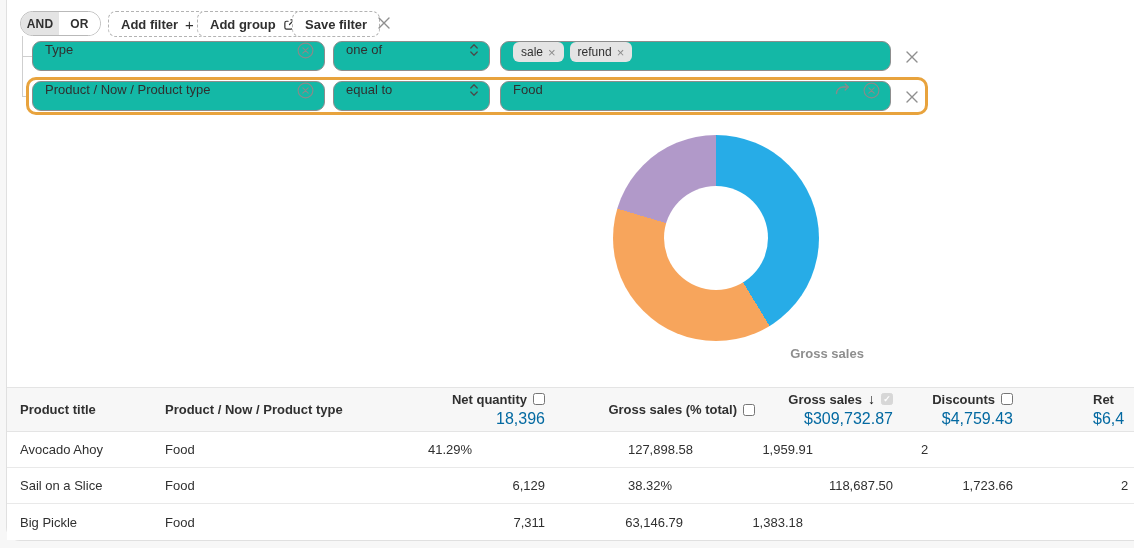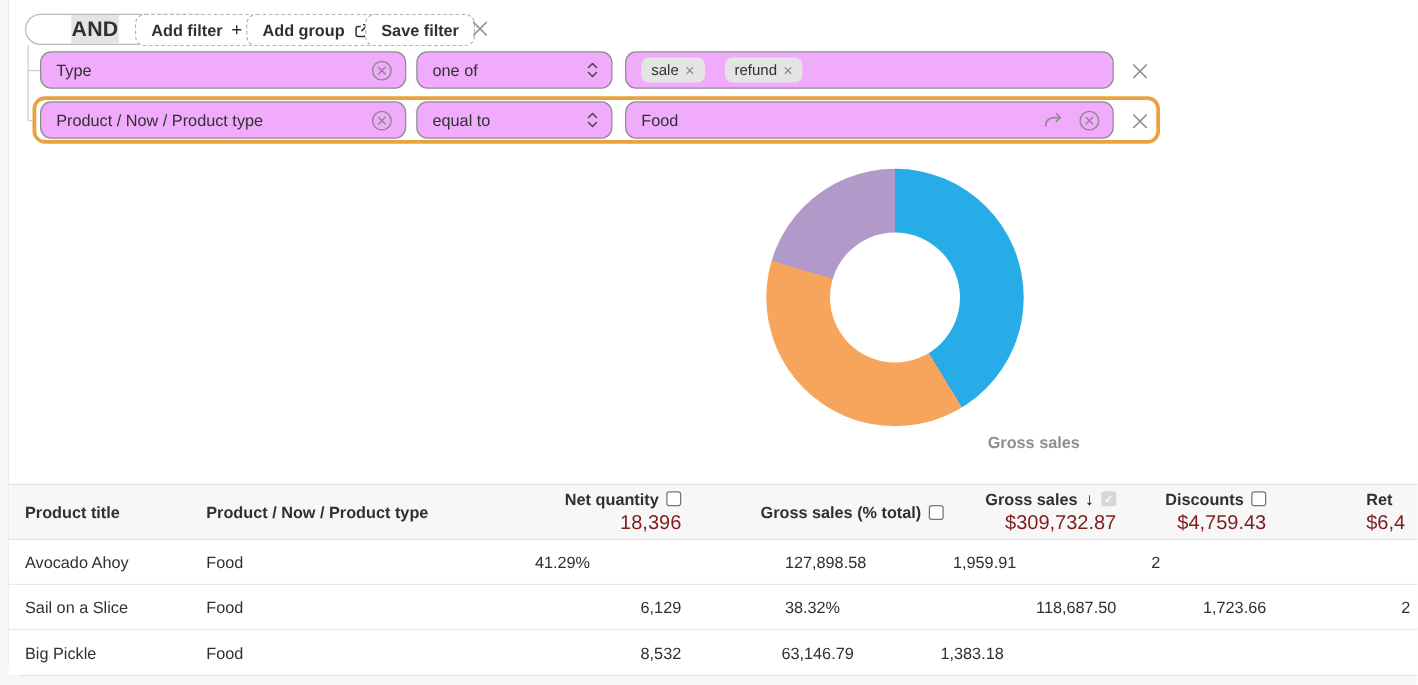--- a/index.html
+++ b/index.html
@@ -12,47 +12,47 @@
     border-bottom-left-radius: 14px;
   }
 
   
   .pill-group {
     position: absolute; left: 20px; top: 11px; height: 25px; display: flex;
     border: 1px solid #b9b9b9; border-radius: 13px; overflow: hidden; background: #fff;
   }
   .pill-seg {
     display: flex; align-items: center; justify-content: center;
-    font-size: 17px; font-weight: 700; letter-spacing: .2px; cursor: pointer; margin-left: 36px;
+    font-size: 12px; font-weight: 700; letter-spacing: .2px; cursor: pointer;
   }
   .pill-and { width: 38px; background: #e4e4e4; }
   .pill-or  { width: 41px; background: #fff; }
 
   .dash-btn {
     position: absolute; top: 11px; height: 26px; display: inline-flex; align-items: center;
     gap: 7px; padding: 0 12px; border: 1px dashed #b3b3b3; border-radius: 8px;
     background: #fff; font-size: 13px; font-weight: 600; color: #303030; cursor: pointer;
   }
   .plus-glyph { font-size: 15px; font-weight: 400; color: #303030; line-height: 1; }
 
   .x-btn { position: absolute; width: 16px; height: 16px; cursor: pointer; display: flex; align-items: center; justify-content: center; }
 
   
   .tree-line { position: absolute; background: #cfcfcf; }
 
   
   .field {
-    position: absolute; height: 30px; background: #f0abfc; border: 1px solid #8d8d8d;
-    border-radius: 9px; display: flex; align-items: center;
+    position: absolute; height: 30px; background: #14b8a6; border: 1px solid #8d8d8d;
+    border-radius: 9px; display: flex; align-items: flex-start;
     padding: 0 10px 0 12px; font-size: 13px; color: #303030;
   }
   .field .grow { flex: 1; }
   .tag {
     display: inline-flex; align-items: center; gap: 5px; background: #e4e4e4;
-    border-radius: 6px; padding: 3px 8px; font-size: 12px; color: #303030; margin-right: 16px;
+    border-radius: 6px; padding: 3px 8px; font-size: 12px; color: #303030; margin-right: 6px;
     cursor: pointer;
   }
   .tag .tag-x { color: #8a8a8a; font-size: 13px; line-height: 1; cursor: pointer; }
   .icon-btn { display: inline-flex; align-items: center; justify-content: center; cursor: pointer; }
   .highlight-box {
     position: absolute; left: 26px; top: 77px; width: 902px; height: 38px;
     border: 3px solid #E8A33D; border-radius: 10px; pointer-events: none;
   }
 
   
@@ -83,21 +83,21 @@
   .c1 { width: 145px; } .c2 { width: 180px; }
   .c3 { width: 200px; text-align: right; }
   .c4 { width: 210px; text-align: center; }
   .c5 { width: 138px; text-align: right; }
   .c6 { width: 120px; text-align: right; }
   .c7h { width: 250px; padding-left: 80px; text-align: left; }
   .c7r { width: 250px; padding-left: 108px; text-align: left; }
   .hlabel { font-size: 13px; font-weight: 600; color: #303030; }
   .hline { display: flex; align-items: center; justify-content: flex-end; gap: 6px; }
   .hline.left { justify-content: flex-start; }
-  .htotal { font-size: 16px; font-weight: 500; color: #7f1d1d; margin-top: 3px; }
+  .htotal { font-size: 16px; font-weight: 500; color: #0369a1; margin-top: 3px; }
   .cb {
     width: 12px; height: 12px; border: 1px solid #767676; border-radius: 2.5px;
     background: #fff; display: inline-flex; align-items: center; justify-content: center;
     cursor: pointer; flex: none;
   }
   .cb.checked { background: #d7d7d7; border-color: #d7d7d7; color: #fff; font-size: 9px; font-weight: 700; }
   .sort-arrow { font-size: 14px; font-weight: 600; color: #141414; cursor: pointer; line-height: 1; }
 </style>
 </head>
 <body>
@@ -279,18 +279,18 @@
     <div class="c3">6,129</div>
     <div class="c4">38.32%</div>
     <div class="c5">118,687.50</div>
     <div class="c6">1,723.66</div>
     <div class="c7r">2</div>
   </div>
 
   <div class="tbl-row last">
     <div class="c1">Big Pickle</div>
     <div class="c2">Food</div>
-    <div class="c3">8,532</div>
+    <div class="c3">7,311</div>
     <div class="c5">63,146.79</div>
     <div class="c6">1,383.18</div>
     <div class="c7r"></div>
   </div>
 </div>
 
 </body></html>

